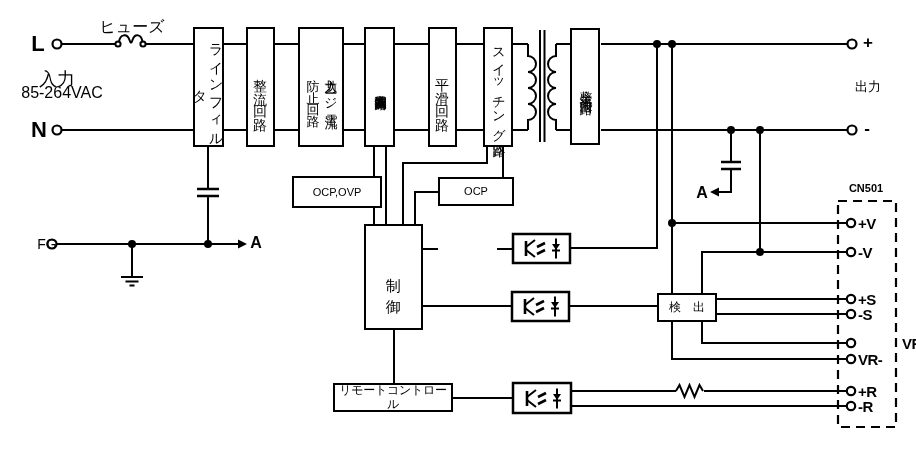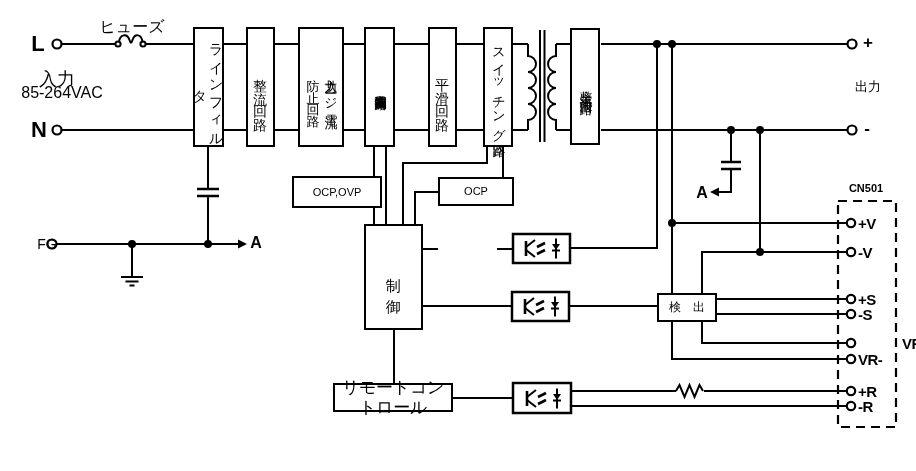--- a/index.html
+++ b/index.html
@@ -20,21 +20,21 @@
   .b-line-filter span{font-size:14px;letter-spacing:2px;margin-bottom:-2px;}
   .b-rectifier span,.b-smoothing span{font-size:14px;letter-spacing:13px;margin-bottom:-13px;}
   .b-surge{flex-direction:row-reverse;gap:3px;}
   .b-surge .main{font-size:13px;letter-spacing:1px;margin-bottom:-1px;}
   .b-surge .sub{font-size:13px;letter-spacing:12px;margin-bottom:-12px;}
   .b-harmonic span{font-size:12px;letter-spacing:0.5px;margin-bottom:-0.5px;}
   .b-switching span{font-size:13px;letter-spacing:1px;margin-bottom:-1px;}
   .b-outrect span{font-size:13px;letter-spacing:2px;margin-bottom:-2px;}
   .b-control span{font-size:15px;letter-spacing:22px;margin-bottom:-22px;}
   .b-ocpovp,.b-ocp,.b-ovp{font-size:11px;}
-  .b-remote{font-size:17px;letter-spacing:-0.3px;}
+  .b-remote{font-size:12px;letter-spacing:-0.3px;}
   .b-detect span{font-size:12px;letter-spacing:12px;margin-right:-12px;}
 </style>
 </head>
 <body>
 
 <div class="stage">
 
   <svg width="916" height="471" viewBox="0 0 916 471">
     <defs>
       <g id="pcicon" stroke="#000" fill="none">

